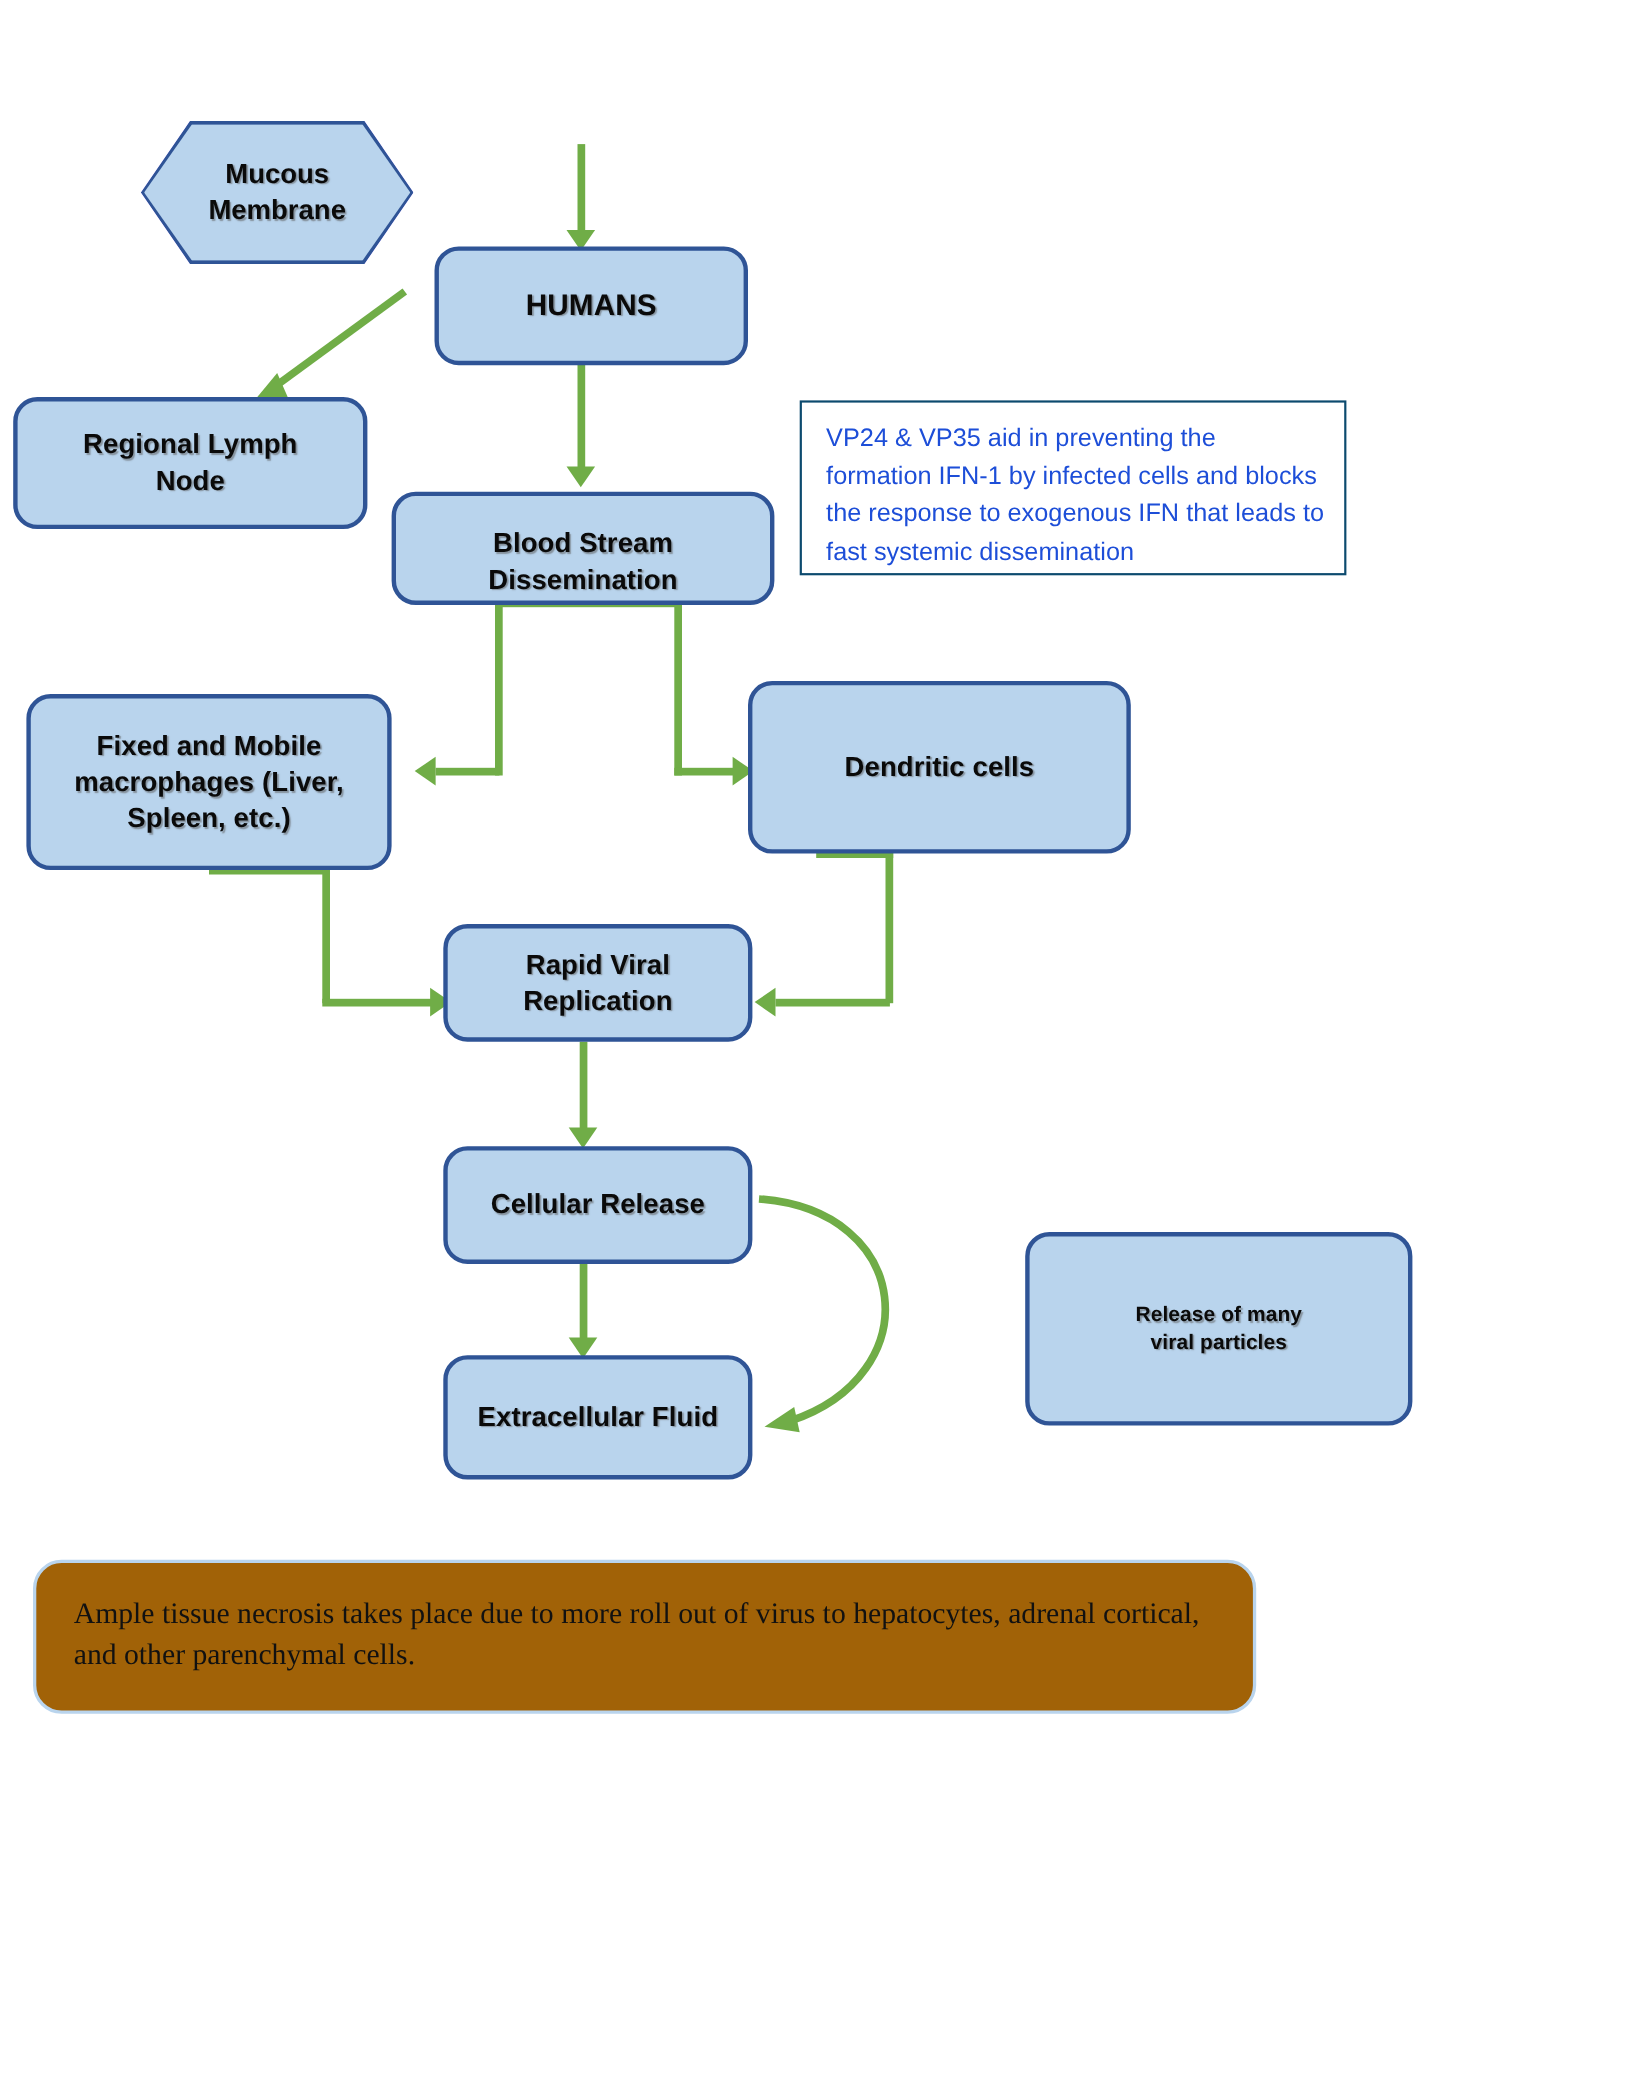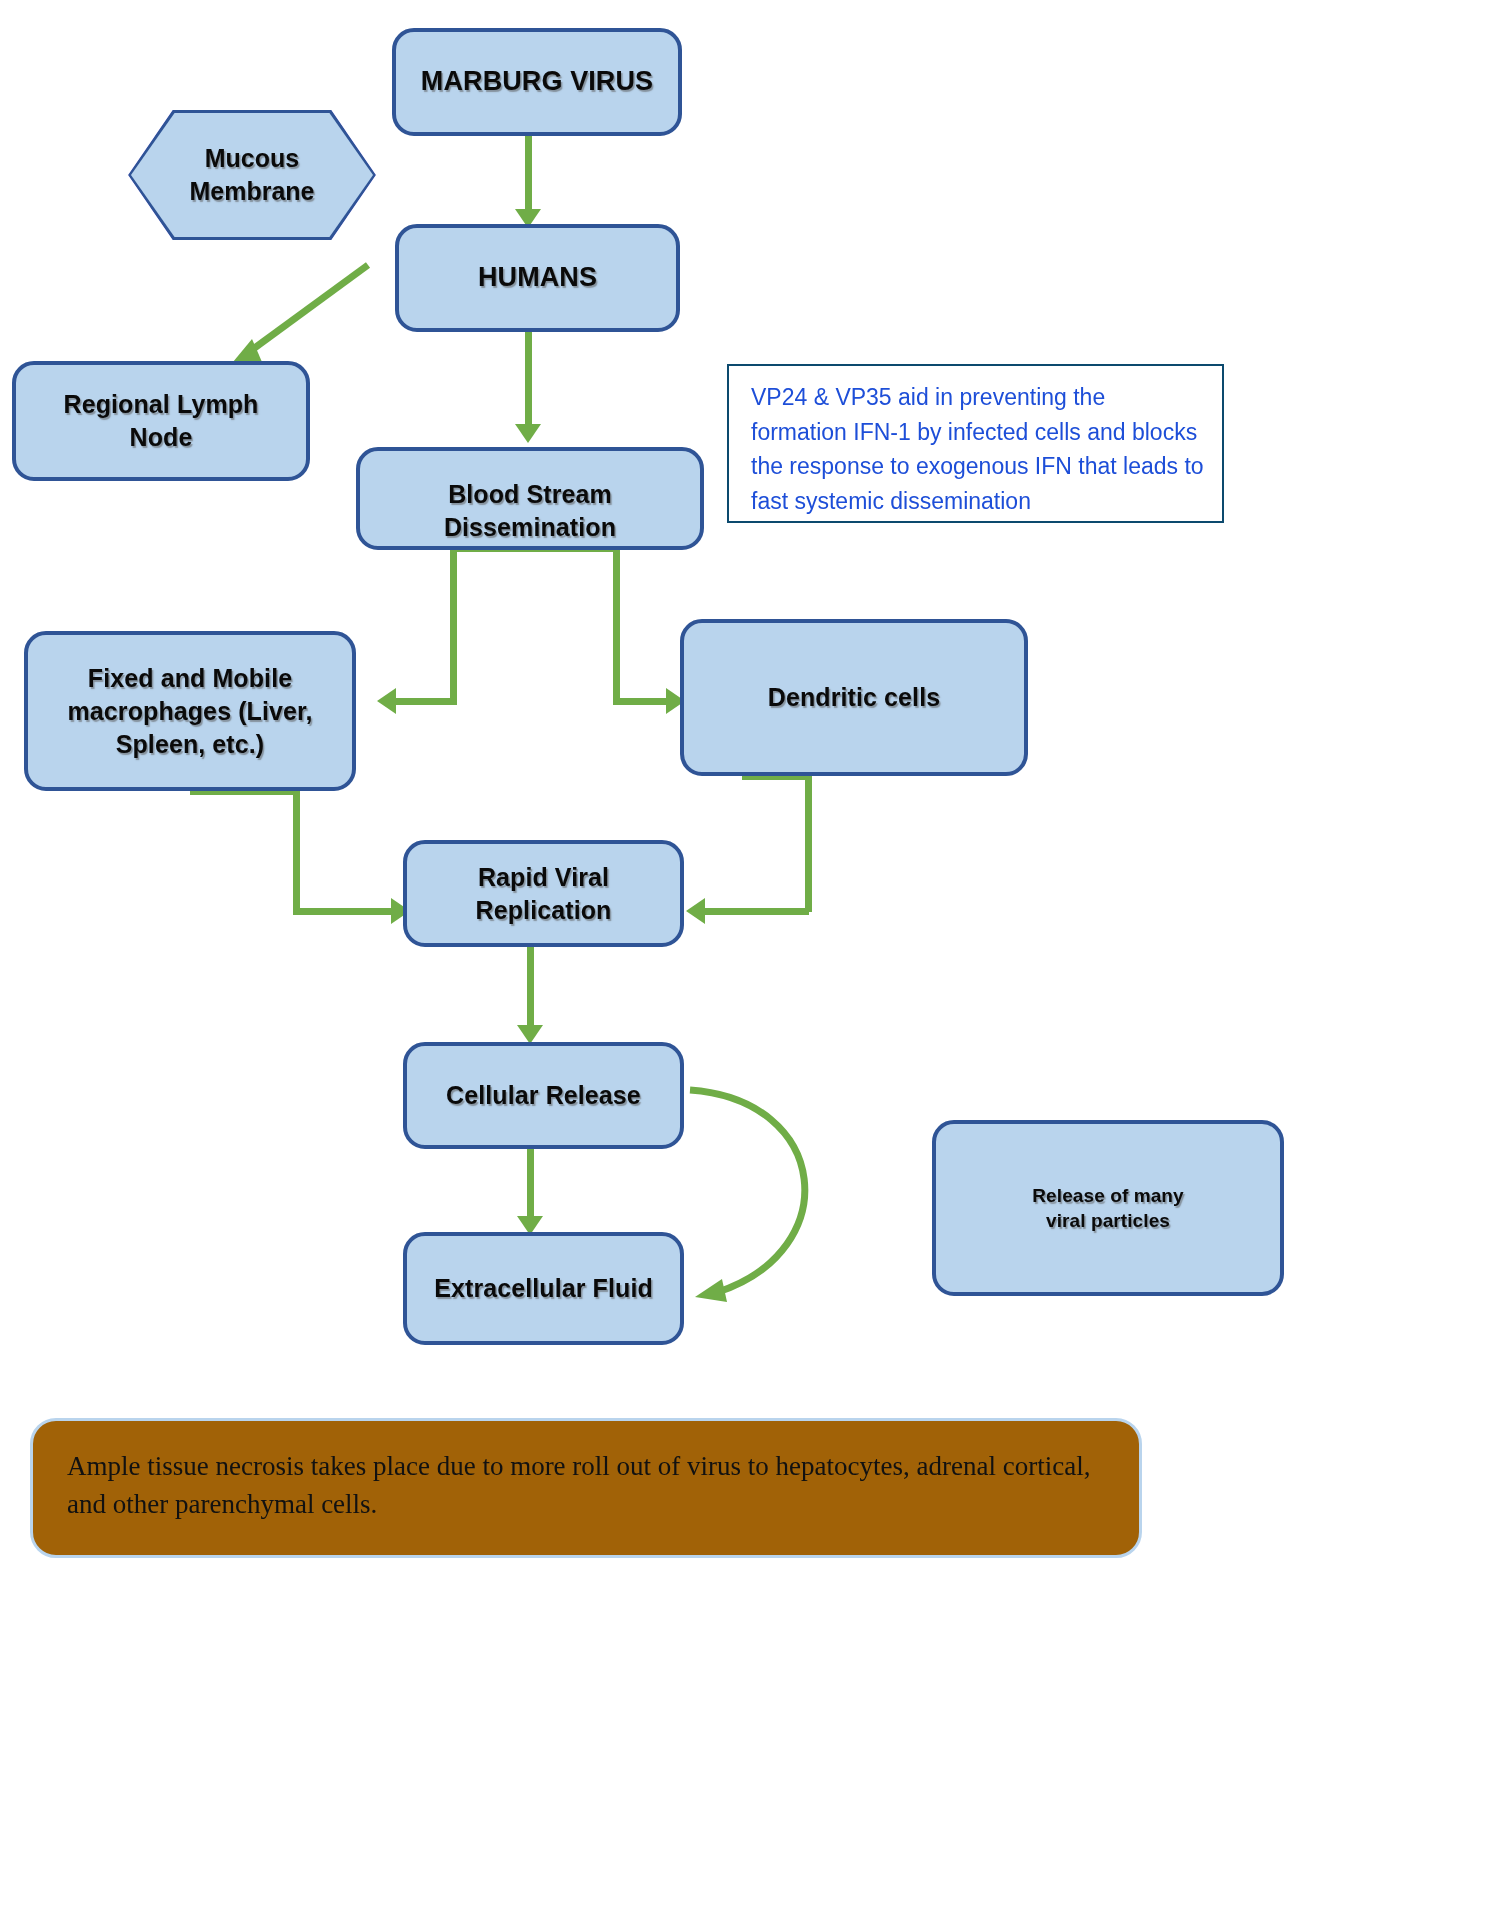--- a/index.html
+++ b/index.html
@@ -166,37 +166,34 @@
   <div class="arrowhead ah-down" style="left:517px; top:1216px;"></div>
 
   <svg class="overlay" viewBox="0 0 1500 1905">
     <path d="M 690 1090 C 830 1100, 845 1250, 718 1292" fill="none" stroke="#70ad47" stroke-width="7"></path>
     <polygon points="722,1279 695,1297 727,1302" fill="#70ad47"></polygon>
 
     <line x1="368" y1="265" x2="245" y2="355" stroke="#70ad47" stroke-width="7"></line>
     <polygon points="252,339 228,368 262,362" fill="#70ad47"></polygon>
   </svg>
 
-  <div class="node" style="left:392px; top:28px; width:290px; height:108px; font-size:27px;">
-    <span class="label">MARBURG VIRUS</span>
-  </div>
 
   <div class="hex" style="left:128px; top:110px; width:248px; height:130px; font-size:25px;">
     <span class="hexborder"></span>
       <span class="hexfill"></span>
     <span class="label" style="white-space:pre-line;">Mucous
 Membrane</span>
   </div>
 
 
   <div class="node" style="left:395px; top:224px; width:285px; height:108px; font-size:27px;">
     <span class="label">HUMANS</span>
   </div>
 
-  <div class="node" style="left:12px; top:361px; width:298px; height:120px; font-size:25px;">
+  <div class="node" style="left:12px; top:361px; width:322px; height:120px; font-size:25px;">
     <span class="label" style="white-space:pre-line;">Regional Lymph
 Node</span>
   </div>
 
   <div class="node" style="left:356px; top:447px; width:348px; height:103px; font-size:25px;">
     <span class="label" style="white-space:pre-line;margin-top:25px;">Blood Stream
 Dissemination</span>
   </div>
 
   <div class="notebox" style="left:727px; top:364px; width:497px; height:159px; font-size:23px;">

